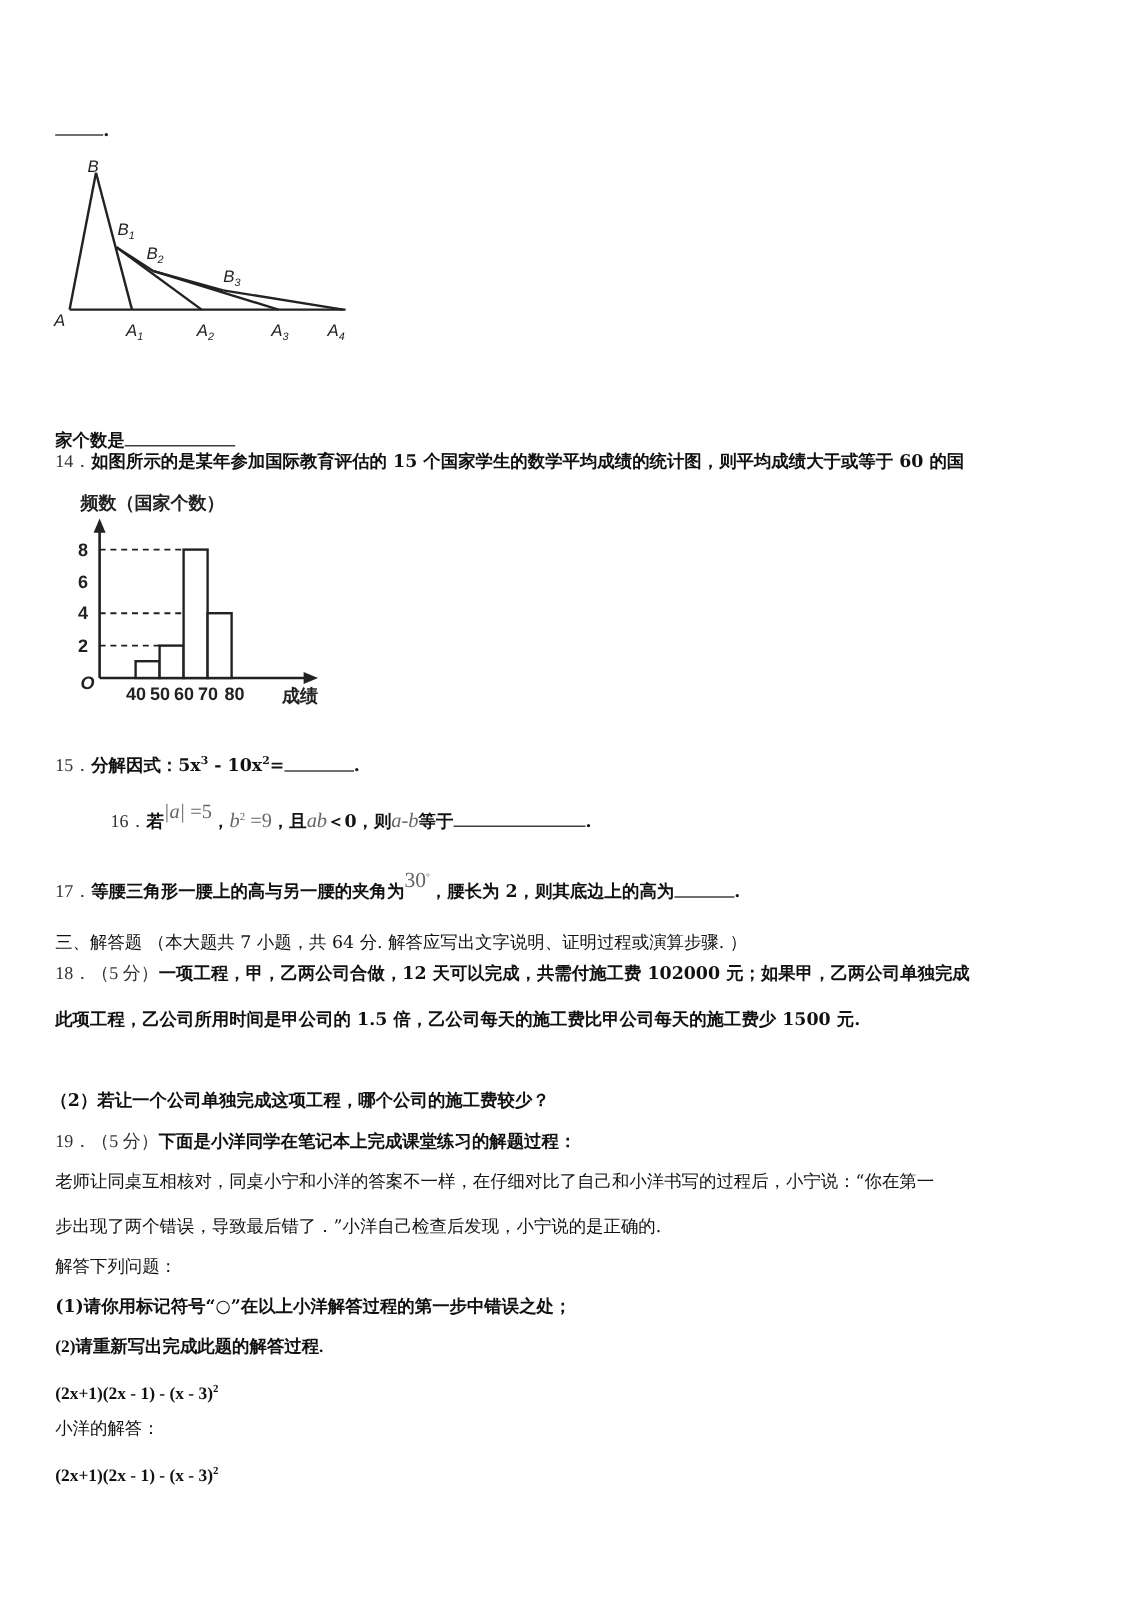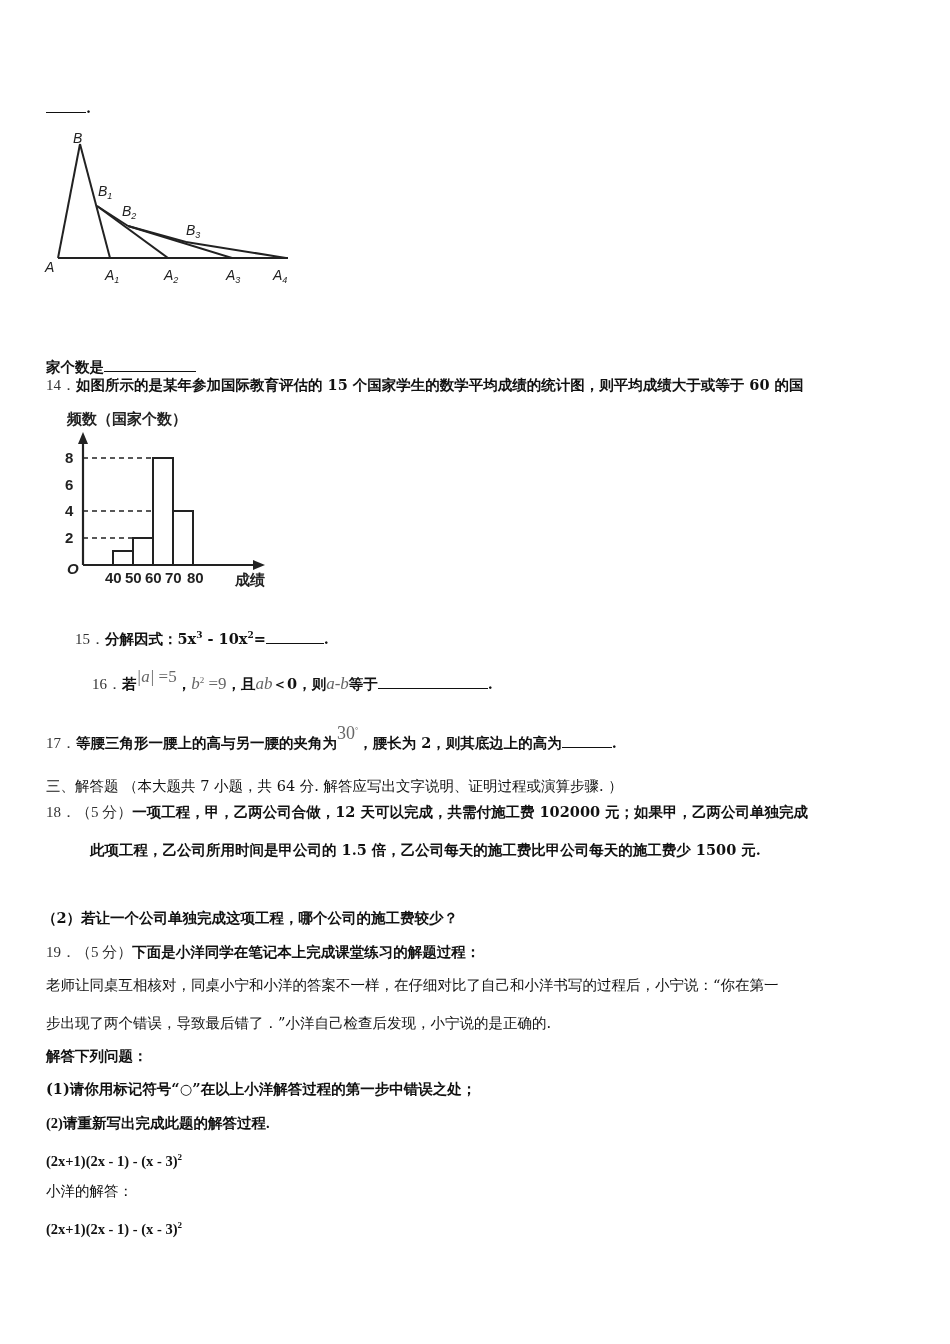--- a/index.html
+++ b/index.html
@@ -83,56 +83,56 @@
       <text x="22" y="174" font-style="italic">O</text>
       <text x="60" y="183">40</text>
       <text x="80" y="183">50</text>
       <text x="100" y="183">60</text>
       <text x="120" y="183">70</text>
       <text x="142" y="183">80</text>
       <text x="190" y="185">成绩</text>
     </g>
   </svg>
 
-  <div class="line" style="top:625px;margin-left:29px;">
+  <div class="line" style="top:625px;">
     <span class="num">15．</span><span>分解因式：</span><span>5x</span><sup>3</sup><span> - 10x</span><sup>2</sup><span>=</span><span class="blank" style="width:58px;"></span><span>.</span>
   </div>
 
   <div class="line" style="top:670px;margin-left:46px;">
     <span class="num">16．</span><span>若</span><span class="math" style="position:relative; top:-7px;">|a|</span><span class="mathup" style="position:relative; top:-7px;"> =5</span><span>，</span><span class="math">b</span><sup class="mathup" style="font-size:9px;">2</sup><span class="mathup"> =9</span><span>，且</span><span class="math">ab</span><span>＜0，则</span><span class="math">a-b</span><span>等于</span><span class="blank" style="width:110px;"></span><span>.</span>
   </div>
 
   <div class="line" style="top:730px;">
     <span class="num">17．</span><span>等腰三角形一腰上的高与另一腰的夹角为</span><span class="mathup" style="position:relative; top:-9px; font-size:18px;">30</span><sup class="mathup" style="position:relative; top:-9px; font-size:8px;">°</sup><span>，腰长为 2，则其底边上的高为</span><span class="blank" style="width:50px;"></span><span>.</span>
   </div>
 
   <div class="line normal" style="top:776px; font-weight:normal;">
     <span>三、解答题</span>&nbsp;<span>（本大题共 7 小题，共 64 分. 解答应写出文字说明、证明过程或演算步骤. ）</span>
   </div>
 
   <div class="line" style="top:802px;">
     <span class="num">18．</span><span class="num">（5 分）</span><span>一项工程，甲，乙两公司合做，12 天可以完成，共需付施工费 102000 元；如果甲，乙两公司单独完成</span>
   </div>
-  <div class="line" style="top:840px;margin-left:44px;">
+  <div class="line" style="top:840px;">
     <span>此项工程，乙公司所用时间是甲公司的 1.5 倍，乙公司每天的施工费比甲公司每天的施工费少 1500 元.</span>
   </div>
   <div class="line" style="top:908px; left:42px;">
     <span>（2）若让一个公司单独完成这项工程，哪个公司的施工费较少？</span>
   </div>
 
   <div class="line" style="top:942px;">
     <span class="num">19．</span><span class="num">（5 分）</span><span>下面是小洋同学在笔记本上完成课堂练习的解题过程：</span>
   </div>
   <div class="line normal" style="top:1013px; font-weight:normal;">
     <span>步出现了两个错误，导致最后错了．”小洋自己检查后发现，小宁说的是正确的.</span>
   </div>
   <div class="line normal" style="top:975px; font-weight:normal;">
     <span>老师让同桌互相核对，同桌小宁和小洋的答案不一样，在仔细对比了自己和小洋书写的过程后，小宁说：“你在第一</span>
   </div>
-  <div class="line normal" style="top:1046px; font-weight:bold;">
+  <div class="line normal" style="top:1046px; font-weight:normal;">
     <span>解答下列问题：</span>
   </div>
   <div class="line" style="top:1079px;">
     <span>(1)请你用标记符号“○”在以上小洋解答过程的第一步中错误之处；</span>
   </div>
   <div class="line" style="top:1113px;font-family:Liberation Serif, serif;">
     <span>(2)请重新写出完成此题的解答过程.</span>
   </div>
   <div class="line" style="top:1147px; font-family:'Liberation Serif', serif;">
     <span>(2x+1)(2x - 1) - (x - 3)</span><sup>2</sup>

